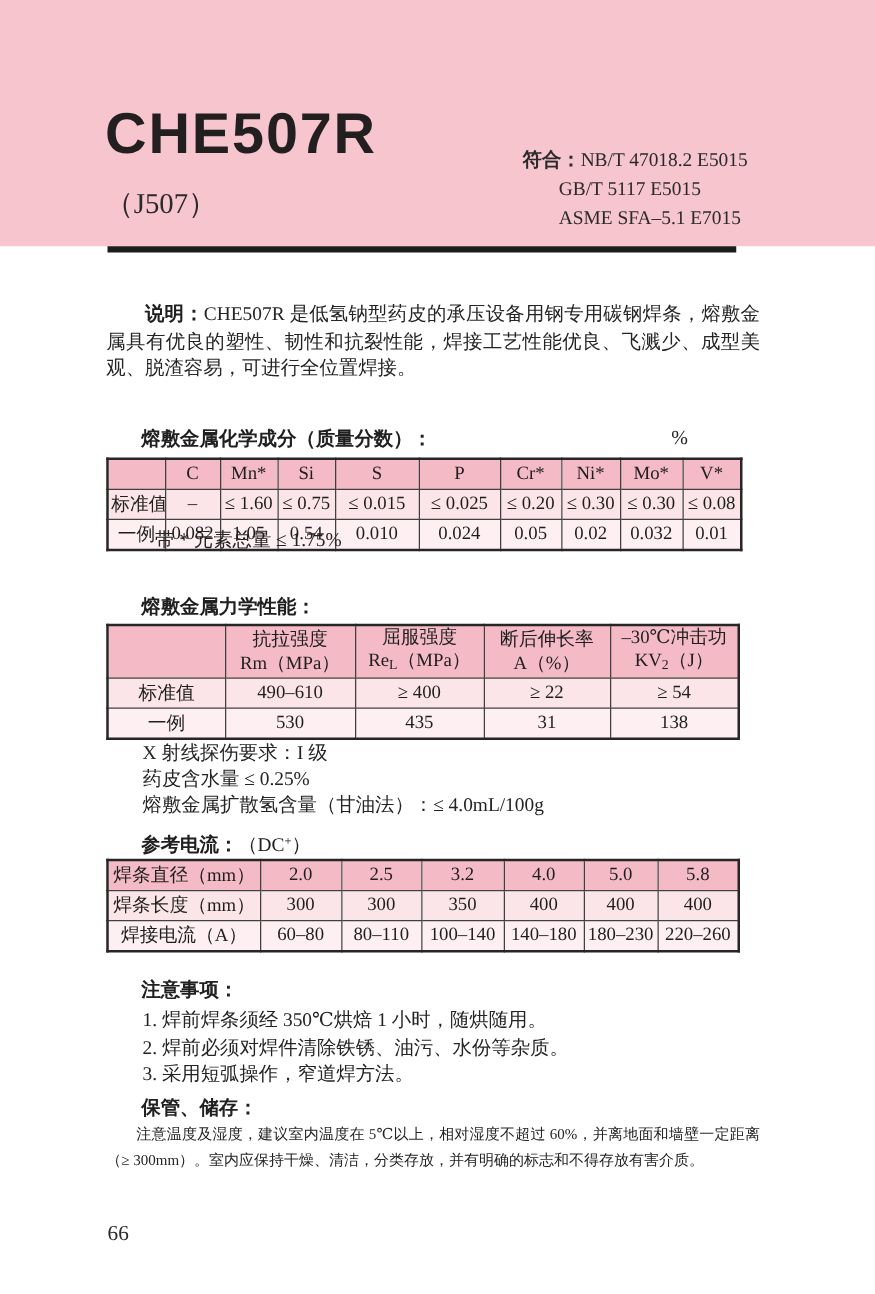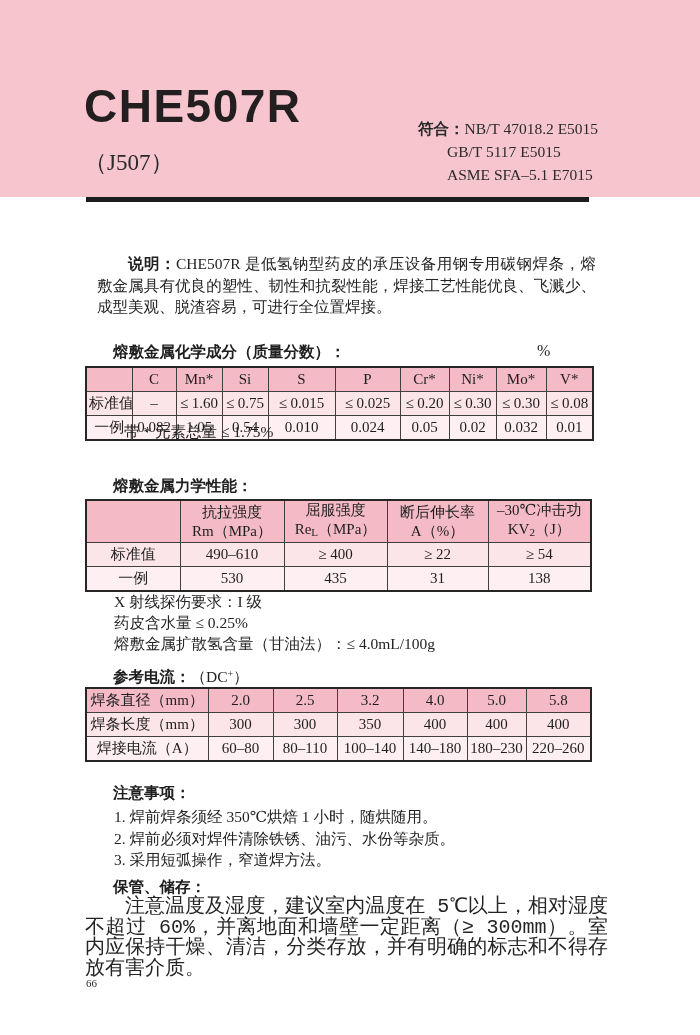--- a/index.html
+++ b/index.html
@@ -31,21 +31,21 @@
   }
   .comp-indent{margin-left:47px;}
   .banner-rule{
     position:absolute;left:86px;top:197px;width:503px;height:5px;
     background:var(--rule_black,#1c1c1c);
   }
   .body-text{
     position:absolute;left:85px;width:523px;
     font-size:15.5px;line-height:21.7px;text-align:justify;
   }
-  .body-text p{margin:12px;text-indent:2em;}
+  .body-text p{margin:0;text-indent:2em;}
   .inline-label{
     font-family:"Liberation Sans","DejaVu Sans",sans-serif;font-weight:bold;color:#202020;
   }
   .sec-title{
     position:absolute;left:113px;
     font-family:"Liberation Sans","DejaVu Sans",sans-serif;
     font-weight:bold;font-size:15.5px;line-height:17px;color:#202020;white-space:nowrap;
   }
   .sec-suffix{
     font-family:"Liberation Serif","DejaVu Serif",serif;font-weight:normal;
@@ -72,24 +72,24 @@
   .mech{left:85px;top:499px;width:505px;}
   .mech thead td{height:40px;line-height:19px;}
   .current{left:85px;top:687px;width:505px;text-align:center;}
   .tbl sub{font-size:11px;vertical-align:-2px;}
   sup{font-size:10px;vertical-align:5px;}
   .notice-items{
     position:absolute;left:114px;top:806px;font-size:15.5px;line-height:21.5px;white-space:nowrap;
   }
   .storage-par{
     position:absolute;left:85px;top:897px;width:523px;
-    font-size:20px;line-height:20.5px;text-align:justify;text-indent:2em;font-family:Liberation Mono, monospace;
+    font-size:12px;line-height:20.5px;text-align:justify;text-indent:2em;
   }
   .page-num{
-    position:absolute;left:86px;top:977px;font-size:11px;color:#2a2a2a;
+    position:absolute;left:86px;top:977px;font-size:17px;color:#2a2a2a;
   }
 </style>
 </head>
 <body>
 
 <header class="banner">
   <div class="model">CHE507R</div>
   <div class="alias">（J507）</div>
   <div class="compliance">
     <div><span class="comp-label">符合：</span><span>NB/T 47018.2 E5015</span></div>

